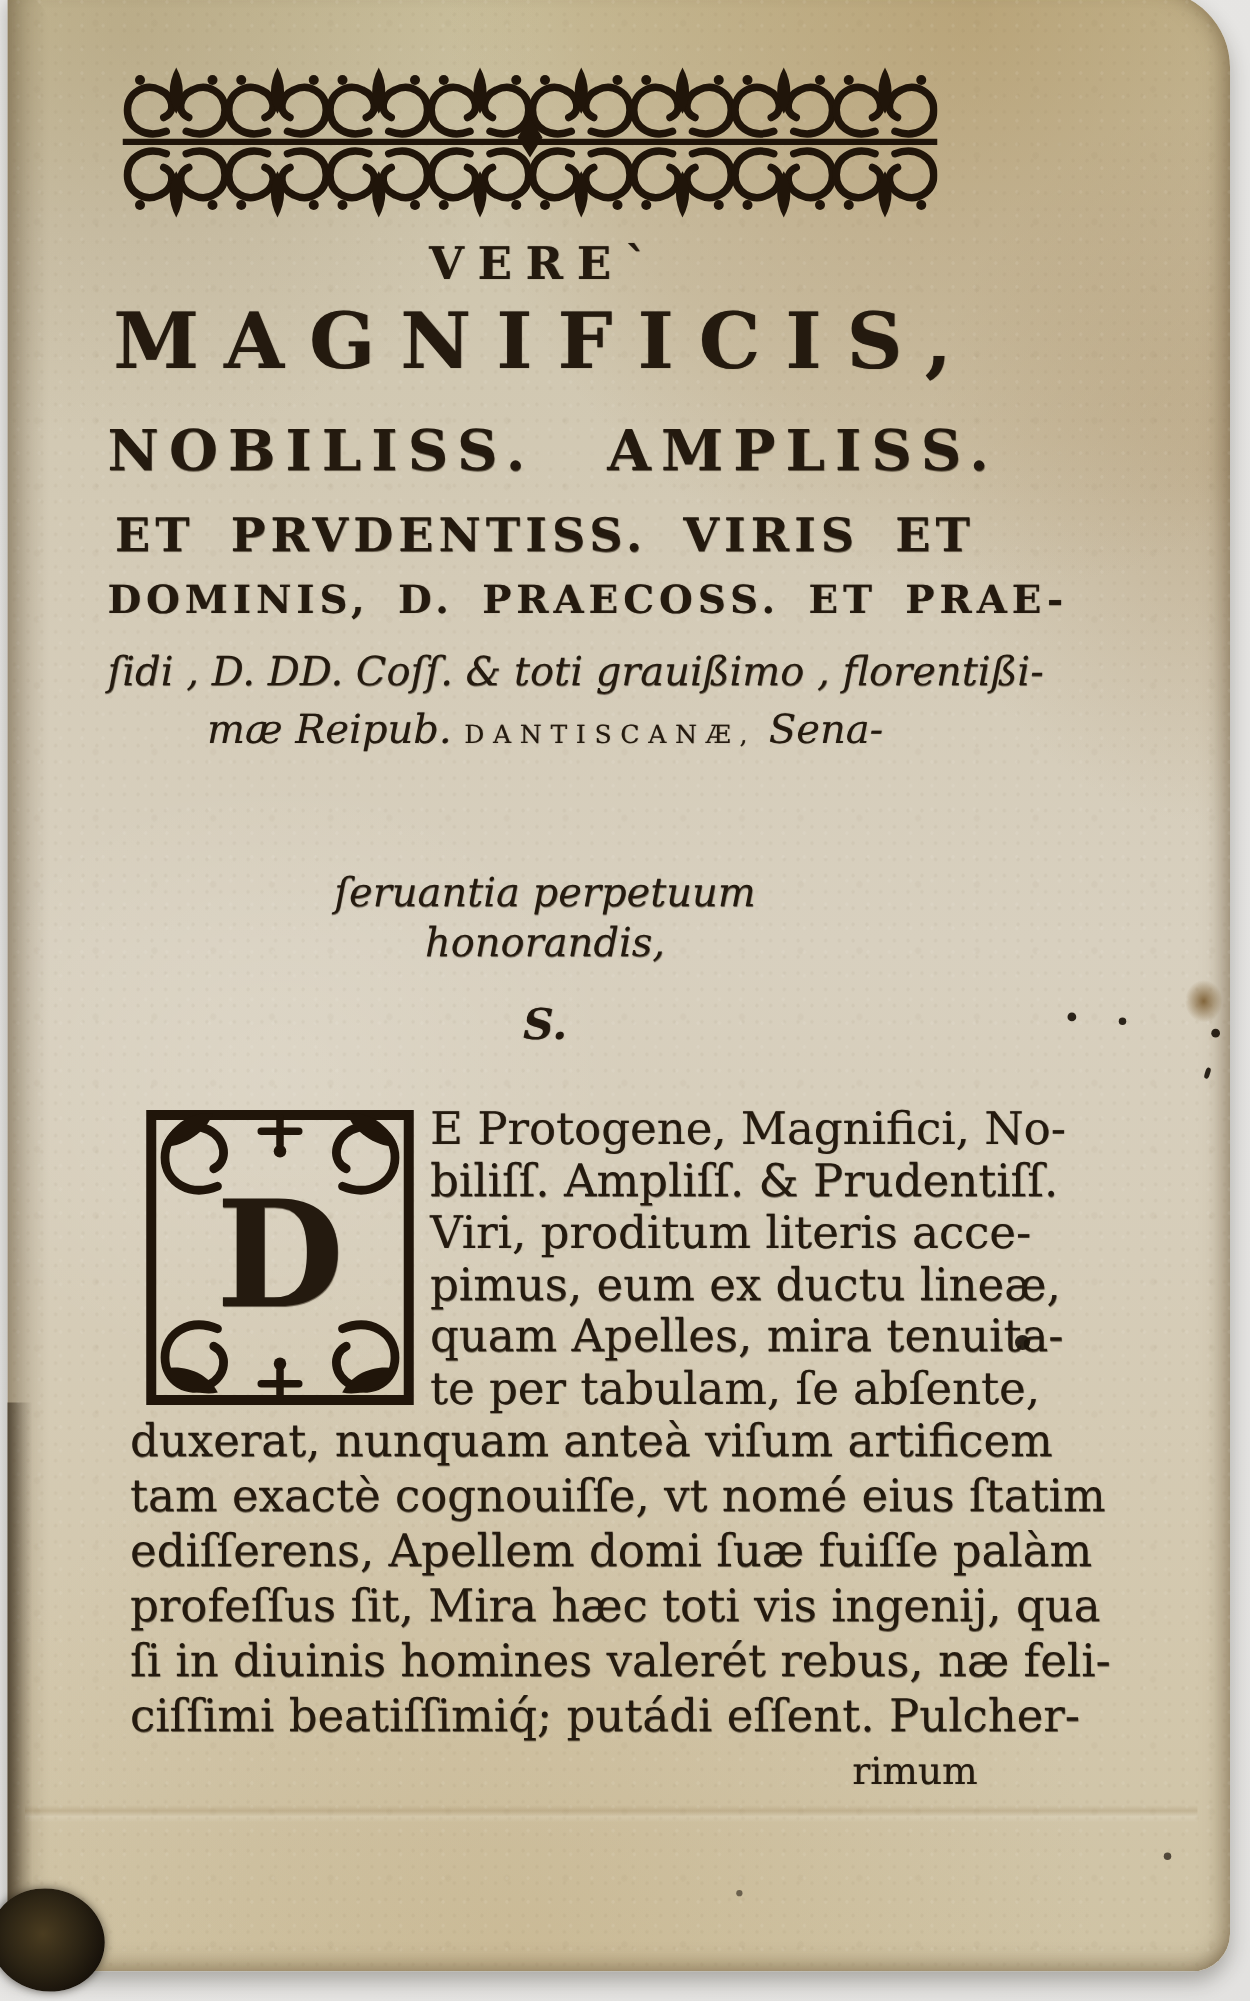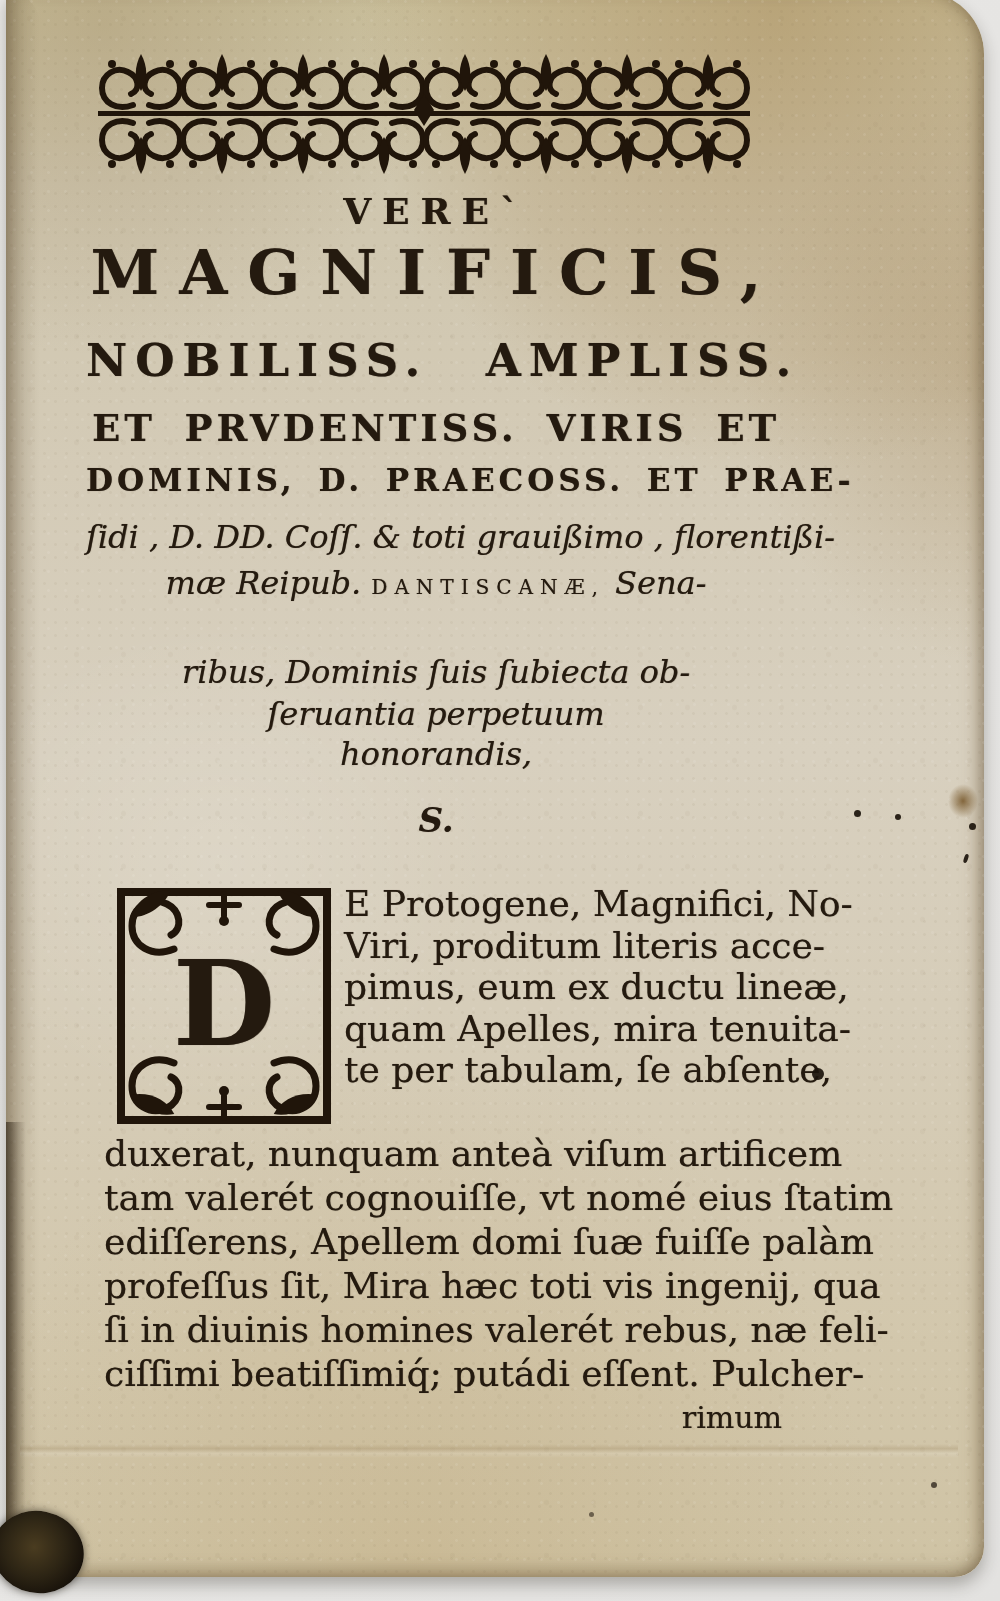--- a/index.html
+++ b/index.html
@@ -133,21 +133,20 @@
     </svg>
 
     <div class="hline ink h-vere">VERE`</div>
     <div class="hline ink h-magnificis">MAGNIFICIS,</div>
     <div class="hline ink h-nobiliss">NOBILISS. AMPLISS.</div>
     <div class="hline ink h-prudentiss">ET PRVDENTISS. VIRIS ET</div>
     <div class="hline ink h-dominis">DOMINIS, D. PRAECOSS. ET PRAE-</div>
 
     <div class="hline ink ital i1">ſidi , D. DD. Coſſ. &amp; toti grauißimo , florentißi-</div>
     <div class="hline ink ital i2"><span>mæ Reipub. </span><span class="caps">DANTISCANÆ,</span><span> Sena-</span></div>
-    <div class="hline ink ital i4">ribus, Dominis ſuis ſubiecta ob-</div>
     <div class="hline ink ital i5">ſeruantia perpetuum</div>
     <div class="hline ink ital i6">honorandis,</div>
 
     <div class="hline ink salut">S.</div>
 
     <div class="dropcap-box">
       <svg viewBox="0 0 216 238">
         <defs>
           <path id="dc" d="M0 0 C-22 9 -42 -3 -42 -23 C-42 -42 -24 -53 -7 -45 C7 -38 9 -20 -3 -14" fill="none" stroke="#20150a" stroke-width="7" stroke-linecap="round"></path>
           <path id="leaf" d="M0 0 C14 -12 34 -14 48 -4 C36 6 14 9 0 0 Z" fill="#20150a"></path>
@@ -164,29 +163,30 @@
         <path d="M93 18 h30 M108 7 v22" stroke="#20150a" stroke-width="6" stroke-linecap="round"></path>
         <path d="M93 220 h30 M108 209 v22" stroke="#20150a" stroke-width="6" stroke-linecap="round"></path>
         <circle cx="108" cy="34" r="5" fill="#20150a"></circle>
         <circle cx="108" cy="204" r="5" fill="#20150a"></circle>
       </svg>
       <span class="dropcap-letter ink">D</span>
     </div>
 
     <div class="indent-col">
       <div class="jline ink">E Protogene, Magnifici, No-</div>
+      <div class="jline ink">biliſſ. Ampliſſ. &amp; Prudentiſſ.</div>
       <div class="jline ink">Viri, proditum literis acce-</div>
       <div class="jline ink">pimus, eum ex ductu lineæ,</div>
       <div class="jline ink">quam Apelles, mira tenuita-</div>
       <div class="jline ink">te per tabulam, ſe abſente,</div>
     </div>
 
     <div class="full-col">
       <div class="jline ink">duxerat, nunquam anteà viſum artificem</div>
-      <div class="jline ink">tam valerét cognouiſſe, vt nomé eius ſtatim</div>
+      <div class="jline ink">tam exactè cognouiſſe, vt nomé eius ſtatim</div>
       <div class="jline ink">ediſſerens, Apellem domi ſuæ fuiſſe palàm</div>
       <div class="jline ink">profeſſus ſit, Mira hæc toti vis ingenij, qua</div>
       <div class="jline ink">ſi in diuinis homines valerét rebus, næ feli-</div>
       <div class="jline ink">ciſſimi beatiſſimiq́; putádi eſſent. Pulcher-</div>
       <div class="catchword ink">rimum</div>
     </div>
 
     <div class="stain fox1"></div>
     <div class="dot d1"></div>
     <div class="dot d2"></div>

